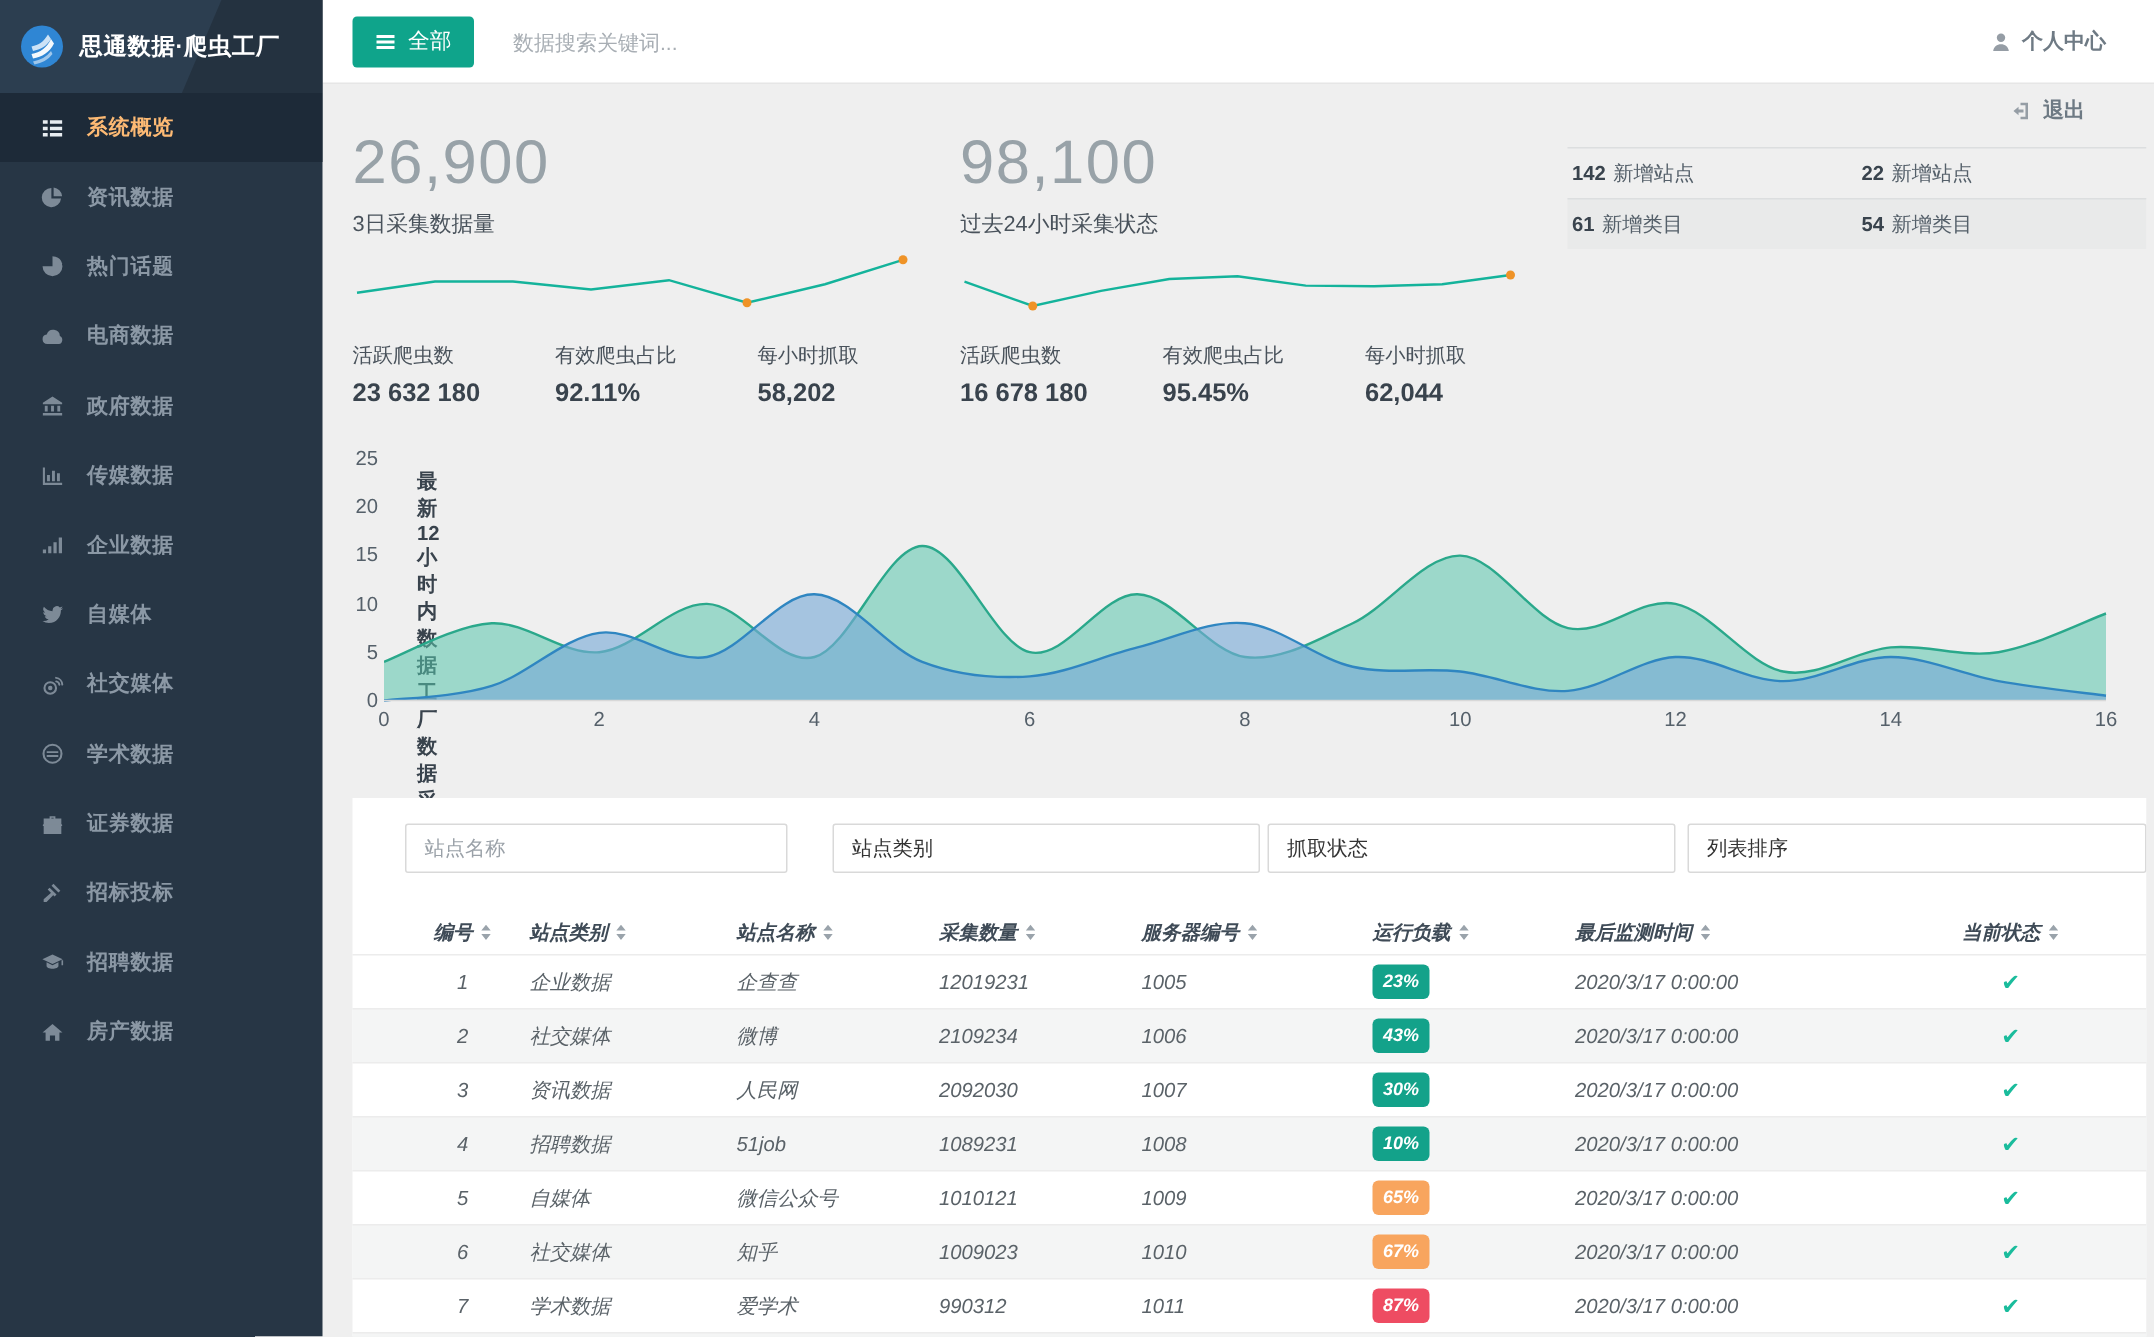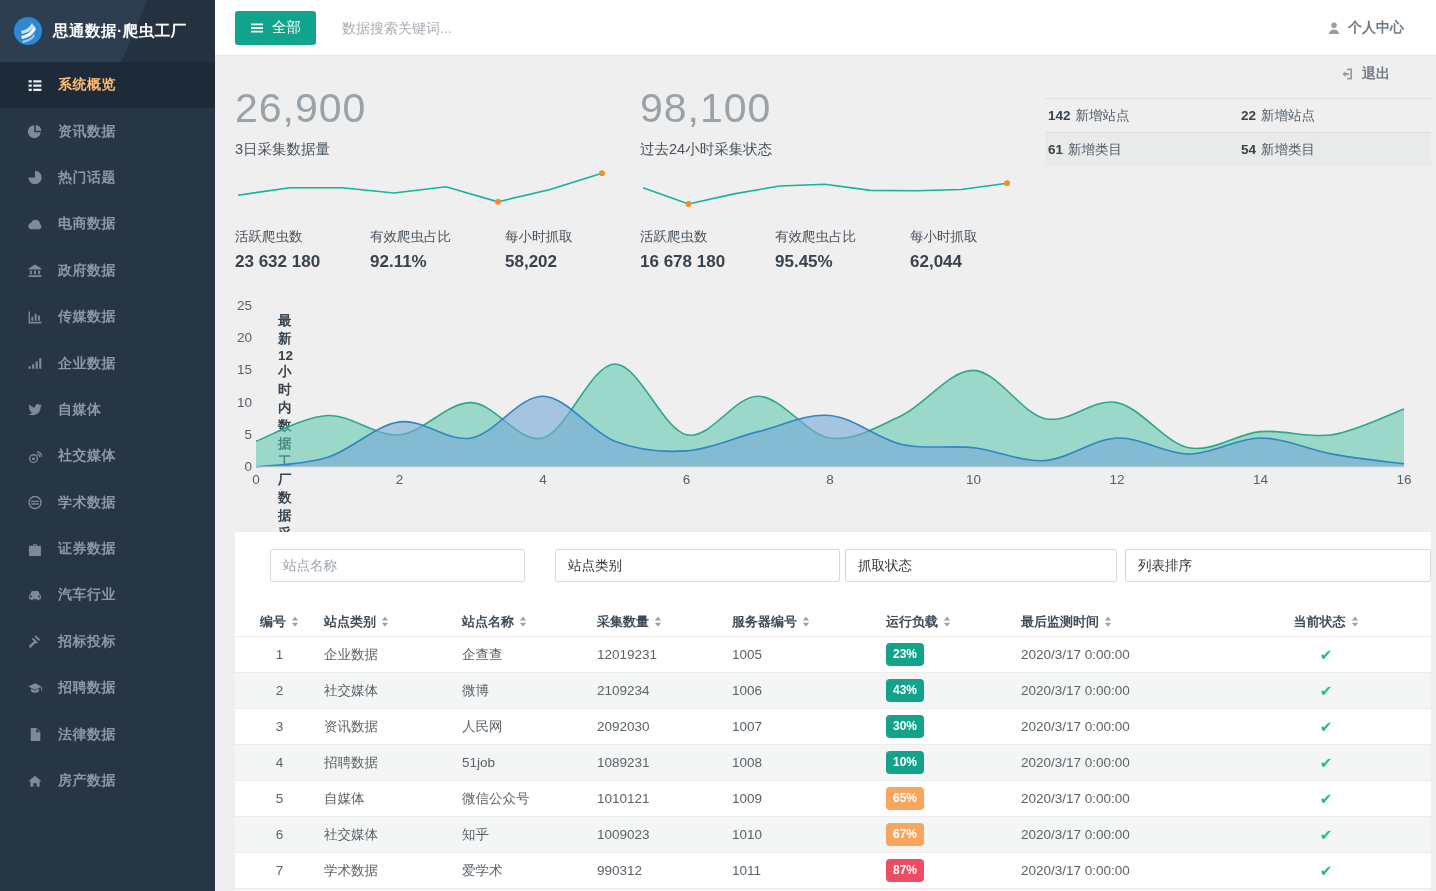--- a/index.html
+++ b/index.html
@@ -67,21 +67,21 @@
   
   .card { position:absolute; left:25px; top:476px; width:1196px; height:430px; background:#fff; }
   .filter { position:absolute; top:17px; height:33px; border:1px solid #d9d9d9; border-radius:2px;
             padding:0 12px; font-size:13.5px; color:#333; outline:none; background:#fff; font-family:inherit; }
   .filter::placeholder { color:#9aa1a8; }
   .f1 { left:35px;  width:255px; } .f2 { left:320px; width:285px; }
   .f3 { left:610px; width:272px; } .f4 { left:890px; width:306px; }
 
   .tbl { position:absolute; left:0; top:75px; width:1196px; }
   .trow { display:grid; grid-template-columns:89px 138px 135px 135px 154px 135px 200px 1fr;
-          align-items:center; }
+          padding-left:29px; align-items:center;font-style:italic; }
   .thead { height:29px; font-size:13px; font-weight:bold; color:#3f4b57; }
   .thead .hcell { display:flex; align-items:center; gap:5px; cursor:pointer; }
   .thead .hcell.center { justify-content:center; }
   .sort { width:8px; height:11px; display:inline-flex; color:#9aa3ab; }
   .tbody .trow { height:36px; font-size:13.5px; color:#5a6268; border-top:1px solid #ececec; }
   .tbody .trow.alt { background:#f4f5f5; }
   .cell.center { text-align:center; }
   .badge { display:inline-block; min-width:37px; padding:0 7px; height:23px; line-height:23px; border-radius:4px;
            color:#fff; font-size:12px; font-weight:bold; text-align:center; }
   .badge.low  { background:#13a28a; } .badge.mid { background:#f8a55e; } .badge.high { background:#ee4c62; }
@@ -194,48 +194,32 @@
           <svg viewBox="0 0 14 14" width="16" height="15">
             <path d="M5.2 3.4V2h3.6v1.4h3.7V13H1.5V3.4zM6.3 3.4h1.4v-.5H6.3z" fill="currentColor"></path>
             <path d="M1.5 7.6h11" fill="none" stroke="currentColor" stroke-width="1.1" stroke-linecap="round" stroke-linejoin="round"></path>
           </svg>
         </span>
         <span class="mi-label">证券数据</span>
       </div>
       <div class="menu-item">
         <span class="mi-icon">
           <svg viewBox="0 0 14 14" width="16" height="15">
-            <path d="M2.6 6l.8-2.3c.2-.6.7-1 1.3-1h4.6c.6 0 1.1.4 1.3 1L11.4 6c.7.1 1.1.7 1.1 1.3v3.1h-1.6v1.1H9.2v-1.1H4.8v1.1H3.1v-1.1H1.5V7.3c0-.6.4-1.2 1.1-1.3zM3.2 8.9a.9.9 0 1 0 .01-1.8.9.9 0 0 0-.01 1.8zM10.8 8.9a.9.9 0 1 0 .01-1.8.9.9 0 0 0-.01 1.8z" fill="currentColor"></path>
-          </svg>
-        </span>
-        <span class="mi-label">汽车行业</span>
-      </div>
-      <div class="menu-item">
-        <span class="mi-icon">
-          <svg viewBox="0 0 14 14" width="16" height="15">
             <path d="M7.6 1.1l4.3 4.3-1.2 1.2-4.3-4.3zM5.2 3.5l4.3 4.3-1.2 1.2L4 4.7zM6.3 6.6l1.4 1.4-4.4 4.5H1.5v-1.7z" fill="currentColor"></path>
           </svg>
         </span>
         <span class="mi-label">招标投标</span>
       </div>
       <div class="menu-item">
         <span class="mi-icon">
           <svg viewBox="0 0 14 14" width="16" height="15">
             <path d="M7 2.1L.7 5.1 7 8.1l6.3-3zM3.3 7v2.3c0 .9 1.7 1.7 3.7 1.7s3.7-.8 3.7-1.7V7L7 8.8zM12.6 5.7v3.2h1V5.7z" fill="currentColor"></path>
           </svg>
         </span>
         <span class="mi-label">招聘数据</span>
-      </div>
-      <div class="menu-item">
-        <span class="mi-icon">
-          <svg viewBox="0 0 14 14" width="16" height="15">
-            <path d="M3 1h5.4L12 4.6V13H3zM8 1.6V5h3.4z" fill="currentColor"></path>
-          </svg>
-        </span>
-        <span class="mi-label">法律数据</span>
       </div>
       <div class="menu-item">
         <span class="mi-icon">
           <svg viewBox="0 0 14 14" width="16" height="15">
             <path d="M7 1.6l6.2 5.2h-1.9V12H8.6V8.7H5.4V12H2.7V6.8H.8z" fill="currentColor"></path>
           </svg>
         </span>
         <span class="mi-label">房产数据</span>
       </div>
     </nav>

